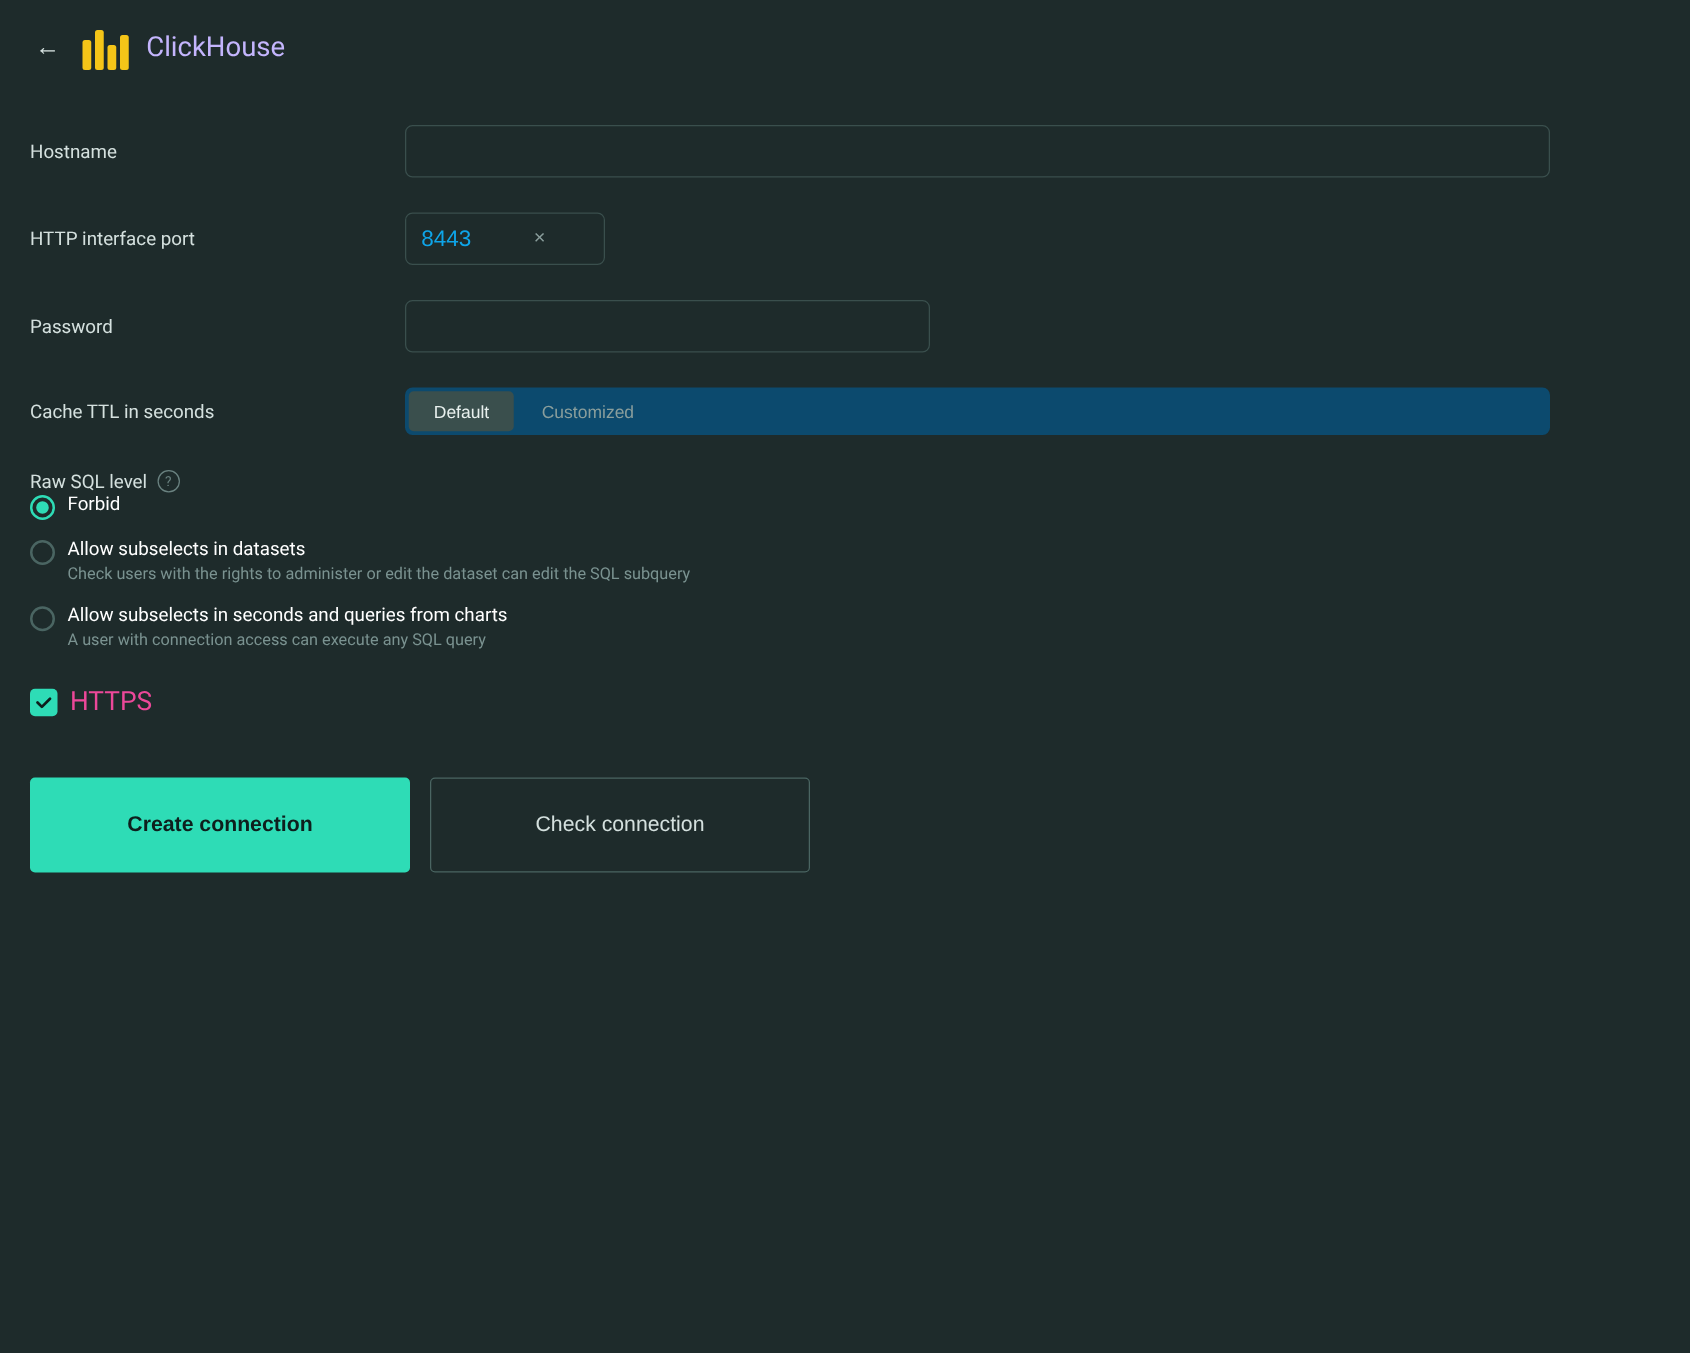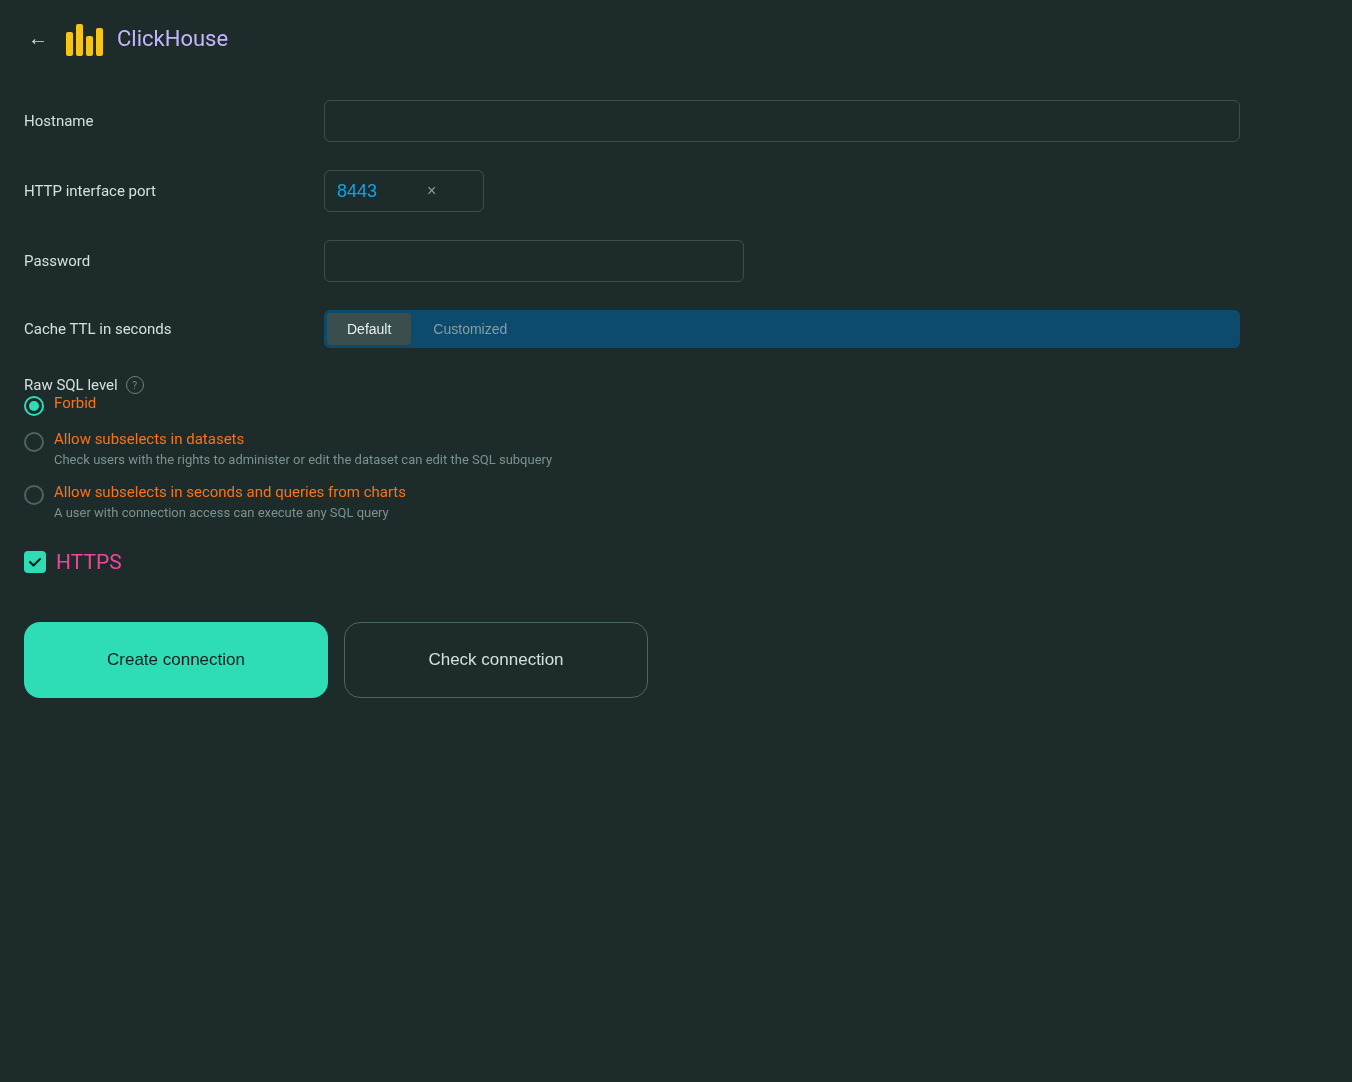--- a/index.html
+++ b/index.html
@@ -229,21 +229,21 @@
     }
 
     .radio-text-group {
       display: flex;
       flex-direction: column;
       gap: 3px;
     }
 
     .radio-label {
       font-size: 15px;
-      color: #f97316;
+      color: #ffffff;
     }
 
     .radio-description {
       font-size: 13px;
       color: #7a9290;
       line-height: 1.4;
       max-width: 820px;
     }
 
     
@@ -295,34 +295,34 @@
       display: flex;
       gap: 16px;
       padding: 0 0 0 0;
       margin-top: 20px;
     }
 
     .btn-create {
       background: #2edcb6;
       color: #0e1f1d;
       border: none;
-      border-radius: 16px;
+      border-radius: 4px;
       padding: 18px 32px;
       font-size: 17px;
-      font-weight: 400;
+      font-weight: 700;
       cursor: pointer;
       width: 304px;
       height: 76px;
     }
 
     .btn-check {
       background: transparent;
       color: #d4e0de;
       border: 1px solid #4a6562;
-      border-radius: 16px;
+      border-radius: 4px;
       padding: 18px 32px;
       font-size: 17px;
       font-weight: 500;
       cursor: pointer;
       width: 304px;
       height: 76px;
     }
   </style>
 </head>
 <body>

